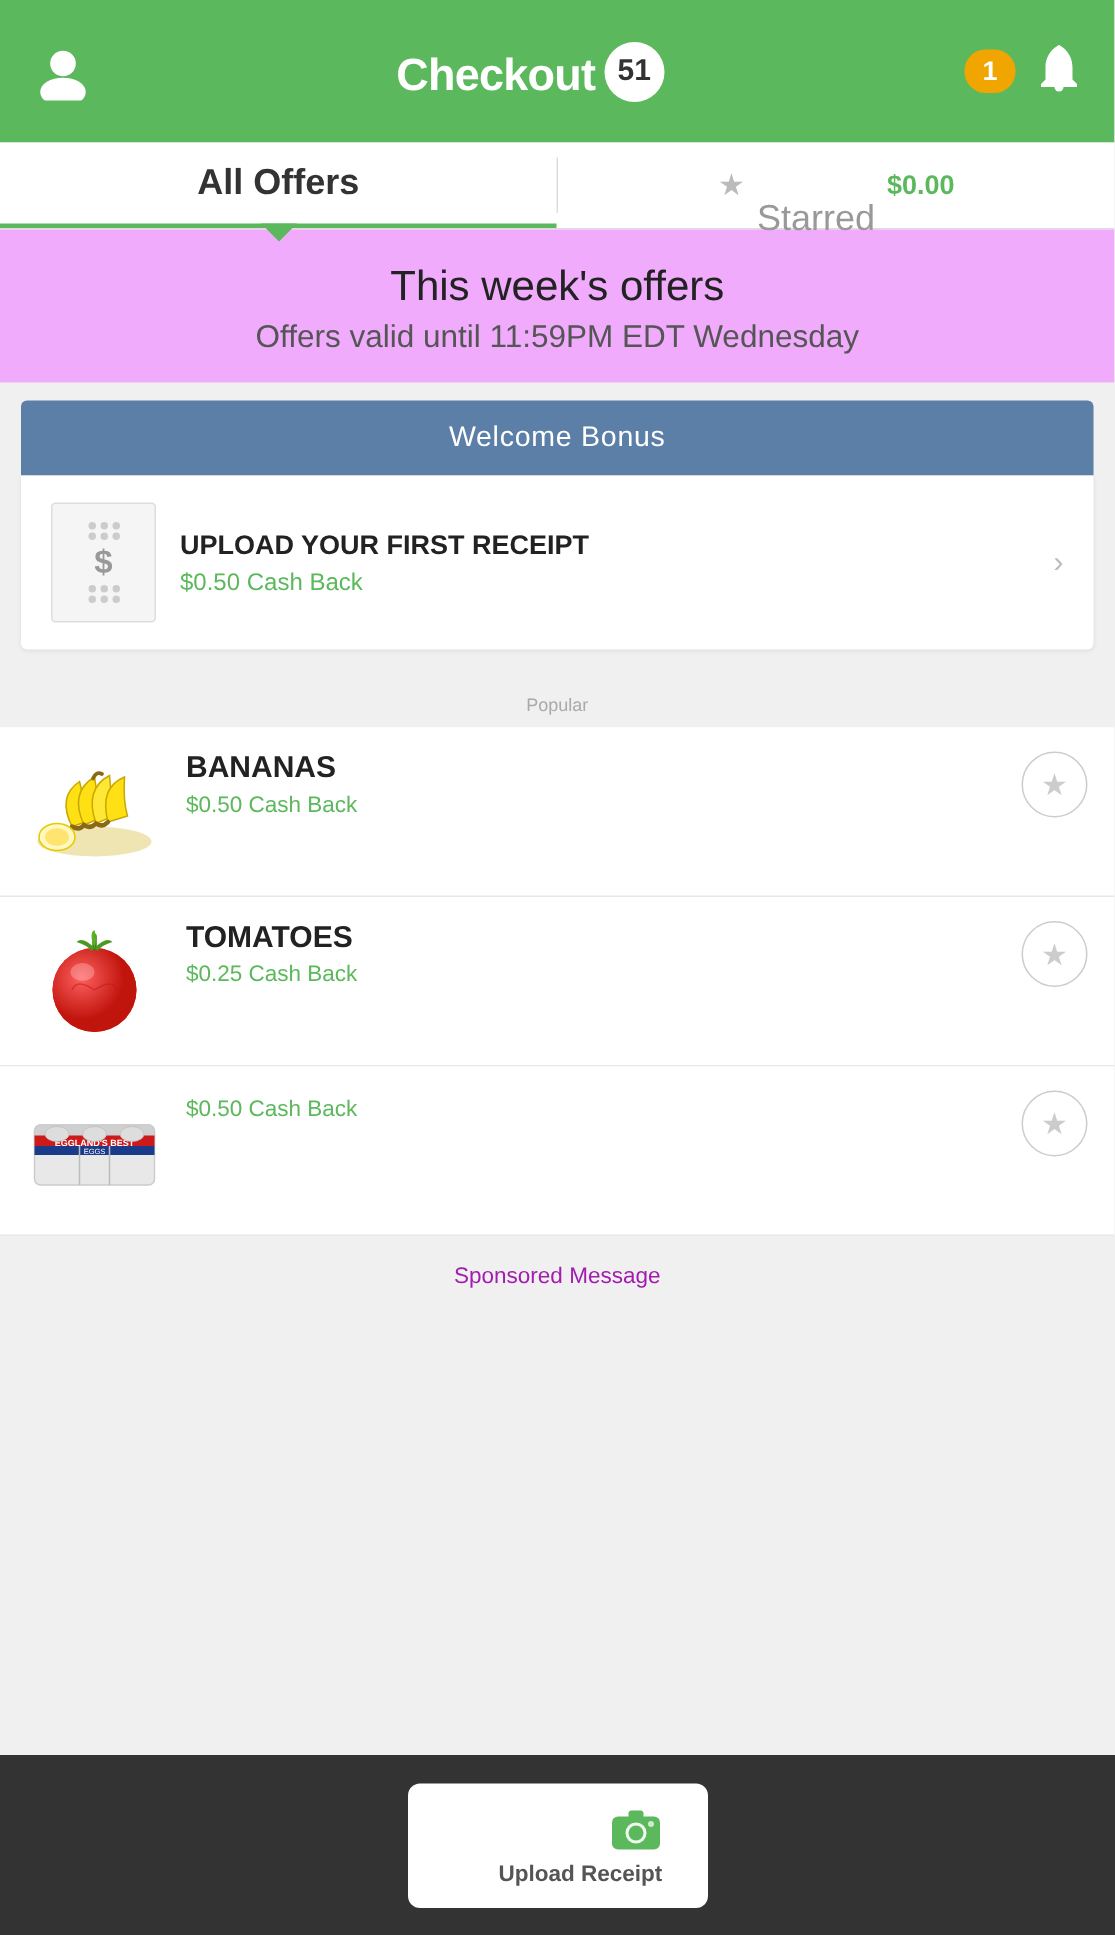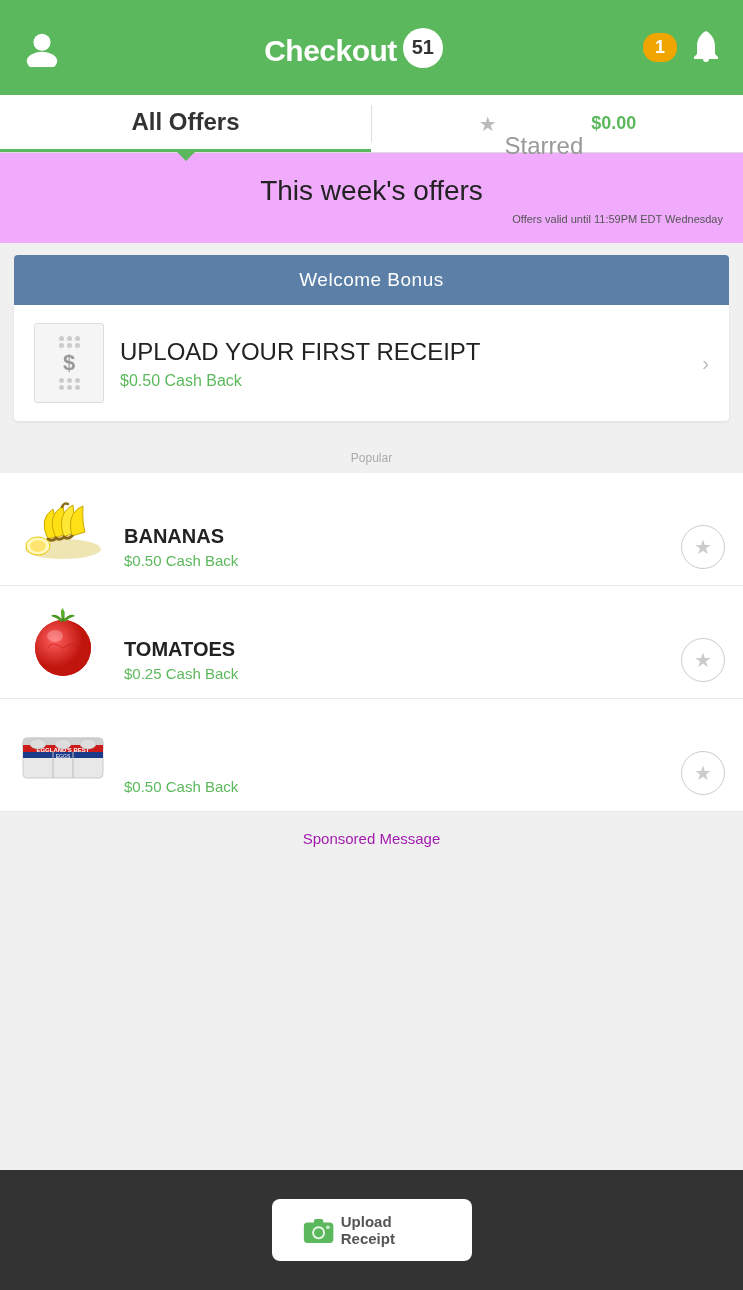--- a/index.html
+++ b/index.html
@@ -135,23 +135,22 @@
       text-align: center;
       padding: 22px 20px 18px;
     }
     .week-title {
       font-size: 28px;
       font-weight: 400;
       color: #222;
       margin-bottom: 6px;
     }
     .week-subtitle {
-      font-size: 11px;
+      font-size: 21px;
       color: #555;
-      text-align: right;
     }
 
     
     .welcome-bonus-banner {
       background: #5b7fa6;
       margin: 12px 14px 0;
       border-radius: 4px 4px 0 0;
       padding: 14px;
       text-align: center;
     }
@@ -196,22 +195,22 @@
       gap: 3px;
     }
     .receipt-dot {
       width: 5px;
       height: 5px;
       background: #ccc;
       border-radius: 50%;
     }
     .receipt-info { flex: 1; }
     .receipt-title {
-      font-size: 24px;
-      font-weight: 400;
+      font-size: 18px;
+      font-weight: 700;
       color: #222;
       line-height: 1.3;
       text-transform: uppercase;
     }
     .receipt-cashback {
       color: #5cb85c;
       font-size: 16px;
       margin-top: 5px;
     }
     .receipt-arrow {
@@ -226,21 +225,21 @@
       font-size: 12px;
       padding: 14px 0 8px;
     }
 
     
     .product-list {
       background: white;
     }
     .product-item {
       display: flex;
-      align-items: flex-end;
+      align-items: flex-start;
       padding: 16px 18px;
       border-bottom: 1px solid #e8e8e8;
       gap: 16px;
       background: white;
     }
     .product-image {
       width: 90px;
       height: 80px;
       flex-shrink: 0;
       display: flex;
@@ -299,22 +298,22 @@
     .bottom-bar-empty {
       flex: 1;
       background: #333;
     }
     .upload-btn-container {
       background: white;
       border-radius: 8px;
       margin: 12px auto;
       padding: 14px 30px;
       display: flex;
-      flex-direction: row;
-      align-items: center;
+      flex-direction: column;
+      align-items: flex-end;
       gap: 6px;
       width: 200px;
       cursor: pointer;
     }
     .upload-label {
       color: #555;
       font-size: 15px;
       font-weight: 600;
     }
 

